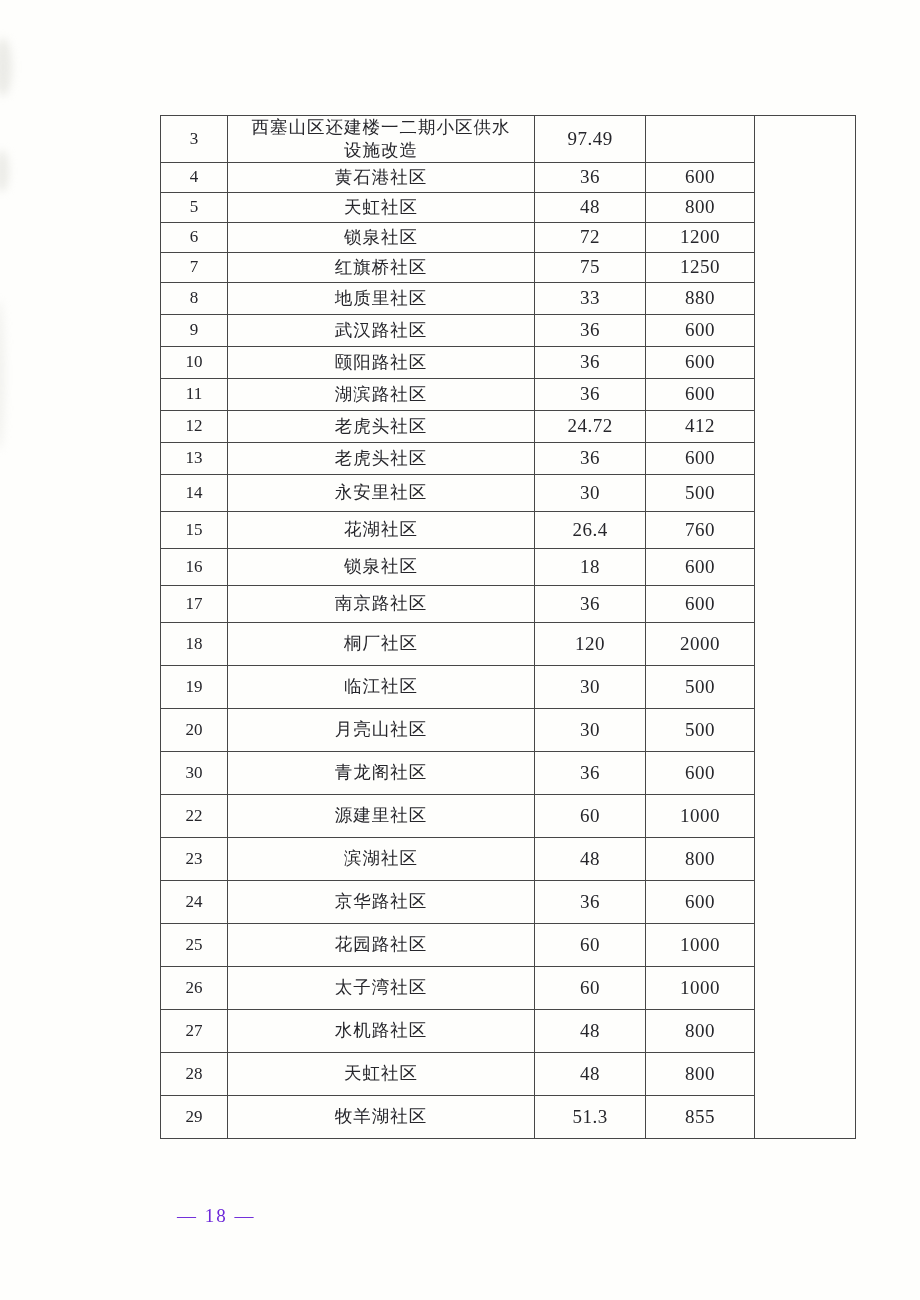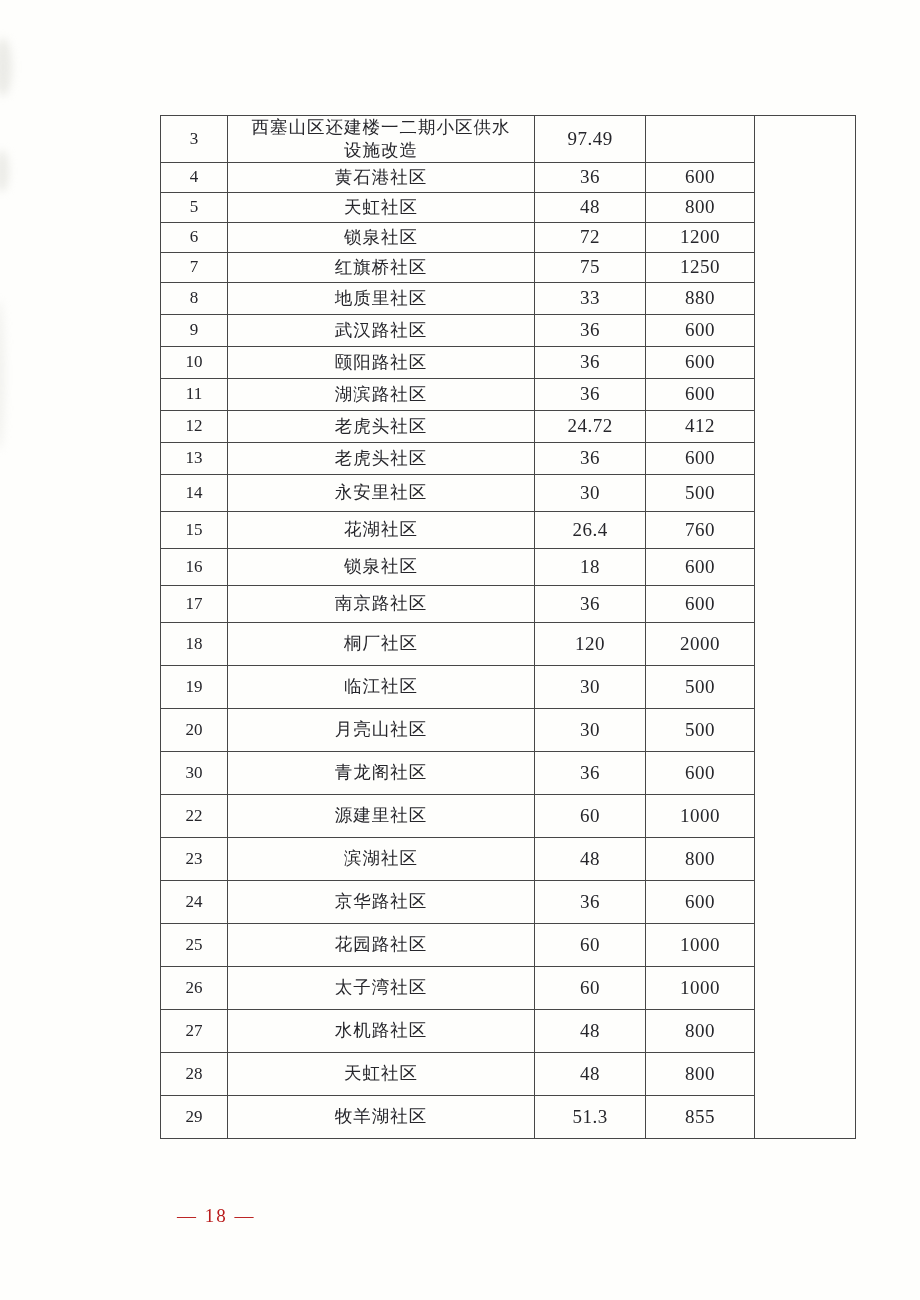--- a/index.html
+++ b/index.html
@@ -75,21 +75,21 @@
   .doc-table tr:nth-child(n+6):nth-child(-n+11) td { height: 31px; }
   .doc-table tr:nth-child(n+12):nth-child(-n+15) td { height: 36px; }
   .doc-table tr:nth-child(n+16) td { height: 42px; }
 
   .page-footer {
     position: absolute;
     left: 177px;
     top: 1205px;
     font-size: 19px;
     letter-spacing: 2px;
-    color: #b91c1c;
+    color: #6d28d9;
   }
 </style>
 </head>
 <body>
 
 <div class="page">
 
   <div class="smudge s1"></div>
   <div class="smudge s2"></div>
   <div class="smudge s3"></div>

